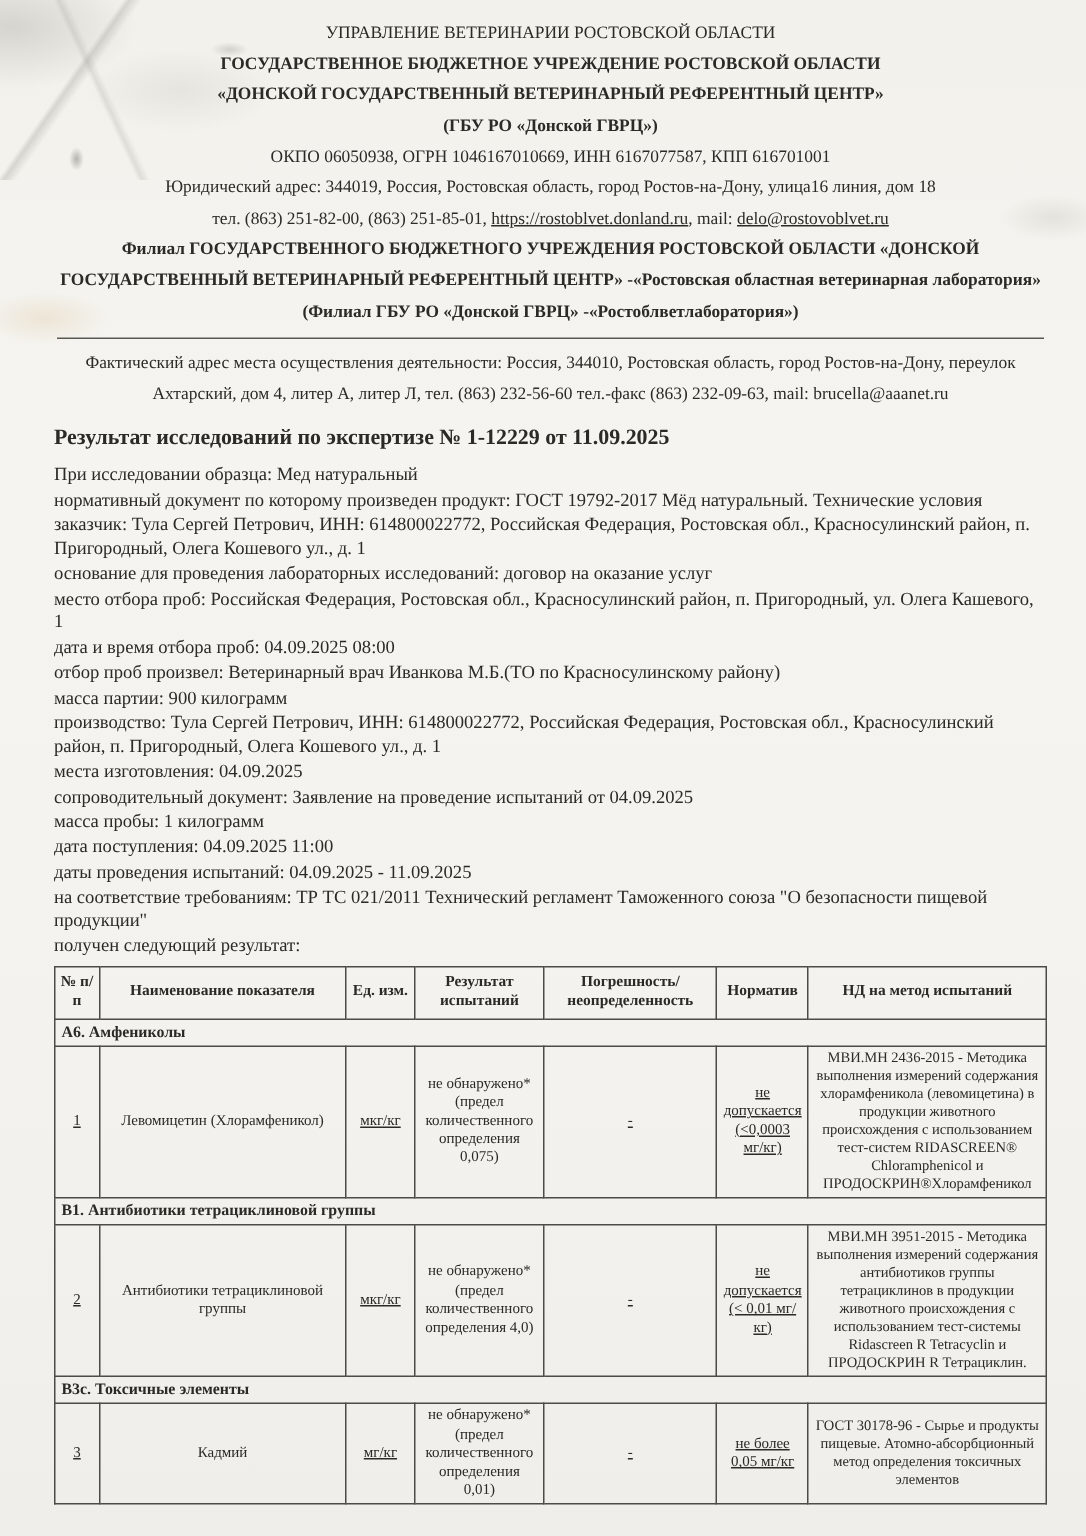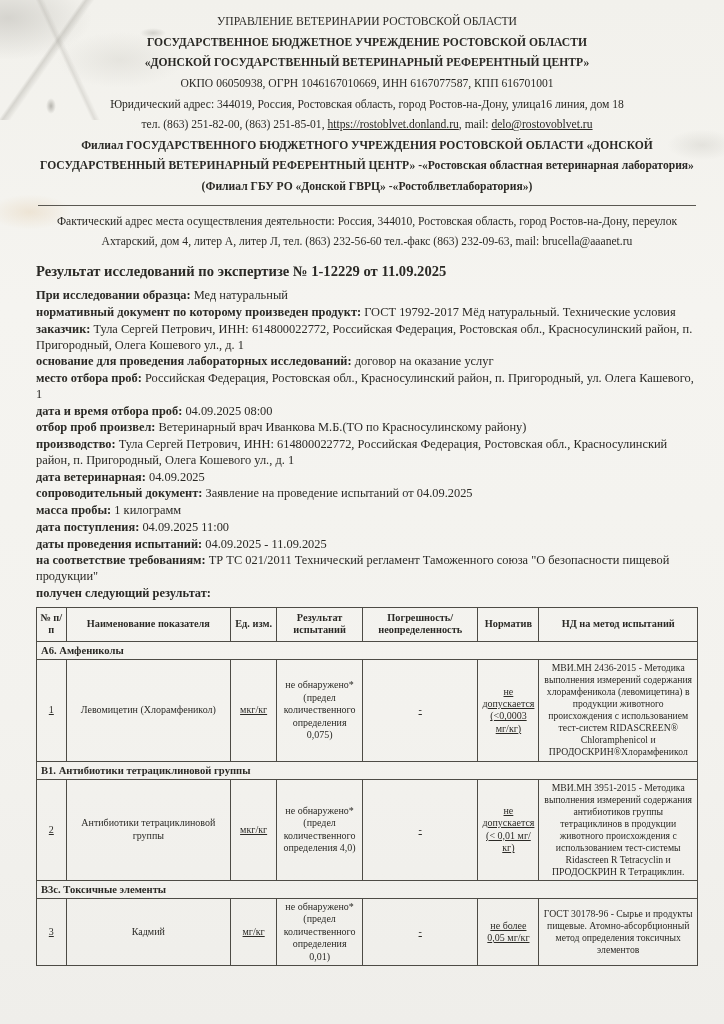--- a/index.html
+++ b/index.html
@@ -31,21 +31,21 @@
   header{text-align:center;}
   .h-line{font-size:11.6px;line-height:1.78;}
   .bold{font-weight:bold;}
   .link{text-decoration:underline;color:#2b2a26;cursor:pointer;}
   .divider{border-bottom:1.2px solid #5a5852;margin:7px 2px 6px 2px;}
   .addr{font-size:11.6px;line-height:1.8;margin:2px 8px 0 8px;}
 
   h1{font-size:14.6px;font-weight:bold;text-align:left;margin:10px 0 8px 0;}
 
   .fields{font-size:12.4px;line-height:1.27;}
-  .field b{font-weight:bold;}
+  .field b{font-weight:normal;}
   .field{margin:0 0 1px 0;}
 
   table.results{
     width:100%;border-collapse:collapse;margin-top:5px;
     font-size:10px;line-height:1.24;color:#2b2a26;
   }
   table.results th, table.results td{
     border:1px solid #4d4b45;padding:2px 4px;vertical-align:middle;
     background:transparent;
   }
@@ -62,41 +62,43 @@
 <div class="artifact crease1"></div>
 <div class="artifact speck1"></div>
 <div class="artifact speck2"></div>
 
 <div class="page">
 
   <header>
     <div class="h-line">УПРАВЛЕНИЕ ВЕТЕРИНАРИИ РОСТОВСКОЙ ОБЛАСТИ</div>
     <div class="h-line bold">ГОСУДАРСТВЕННОЕ БЮДЖЕТНОЕ УЧРЕЖДЕНИЕ РОСТОВСКОЙ ОБЛАСТИ</div>
     <div class="h-line bold">«ДОНСКОЙ ГОСУДАРСТВЕННЫЙ ВЕТЕРИНАРНЫЙ РЕФЕРЕНТНЫЙ ЦЕНТР»</div>
+    <div class="h-line bold">(ГБУ РО «Донской ГВРЦ»)</div>
     <div class="h-line">ОКПО 06050938, ОГРН 1046167010669, ИНН 6167077587, КПП 616701001</div>
     <div class="h-line">Юридический адрес: 344019, Россия, Ростовская область, город Ростов-на-Дону, улица16 линия, дом 18</div>
     <div class="h-line"><span>тел. (863) 251-82-00, (863) 251-85-01, </span><span class="link">https://rostoblvet.donland.ru</span><span>, mail: </span><span class="link">delo@rostovoblvet.ru</span></div>
     <div class="h-line bold">Филиал ГОСУДАРСТВЕННОГО  БЮДЖЕТНОГО УЧРЕЖДЕНИЯ РОСТОВСКОЙ ОБЛАСТИ   «ДОНСКОЙ ГОСУДАРСТВЕННЫЙ ВЕТЕРИНАРНЫЙ РЕФЕРЕНТНЫЙ ЦЕНТР» -«Ростовская областная ветеринарная лаборатория»</div>
     <div class="h-line bold">(Филиал ГБУ РО «Донской ГВРЦ» -«Ростоблветлаборатория»)</div>
     <div class="divider"></div>
     <div class="addr">Фактический адрес места осуществления деятельности: Россия, 344010, Ростовская область, город Ростов-на-Дону, переулок Ахтарский, дом 4, литер А, литер Л, тел. (863) 232-56-60 тел.-факс (863) 232-09-63, mail: brucella@aaanet.ru</div>
   </header>
 
   <h1>Результат исследований по экспертизе № 1-12229 от 11.09.2025</h1>
 
   <main class="fields">
       <div class="field"><b>При исследовании образца:</b> Мед натуральный</div>
       <div class="field"><b>нормативный документ по которому произведен продукт:</b> ГОСТ 19792-2017 Мёд натуральный. Технические условия</div>
       <div class="field"><b>заказчик:</b> Тула Сергей Петрович, ИНН: 614800022772, Российская Федерация, Ростовская обл., Красносулинский район, п. Пригородный, Олега Кошевого ул., д. 1</div>
       <div class="field"><b>основание для проведения лабораторных исследований:</b> договор на оказание услуг</div>
       <div class="field"><b>место отбора проб:</b> Российская Федерация, Ростовская обл., Красносулинский район, п. Пригородный, ул. Олега Кашевого, 1</div>
       <div class="field"><b>дата и время отбора проб:</b> 04.09.2025 08:00</div>
       <div class="field"><b>отбор проб произвел:</b> Ветеринарный врач Иванкова М.Б.(ТО по Красносулинскому району)</div>
+      <div class="field"><b>масса партии:</b> 900 килограмм</div>
       <div class="field"><b>производство:</b> Тула Сергей Петрович, ИНН: 614800022772, Российская Федерация, Ростовская обл., Красносулинский район, п. Пригородный, Олега Кошевого ул., д. 1</div>
-      <div class="field"><b>дата ветеринарная:</b> 04.09.2025</div>
+      <div class="field"><b>места изготовления:</b> 04.09.2025</div>
       <div class="field"><b>сопроводительный документ:</b> Заявление на проведение испытаний от 04.09.2025</div>
       <div class="field"><b>масса пробы:</b> 1 килограмм</div>
       <div class="field"><b>дата поступления:</b> 04.09.2025 11:00</div>
       <div class="field"><b>даты проведения испытаний:</b> 04.09.2025 - 11.09.2025</div>
       <div class="field"><b>на соответствие требованиям:</b> ТР ТС 021/2011 Технический регламент Таможенного союза "О безопасности пищевой продукции"</div>
       <div class="field"><b>получен следующий результат:</b></div>
     </main>
 
   <table class="results">
     <colgroup>

